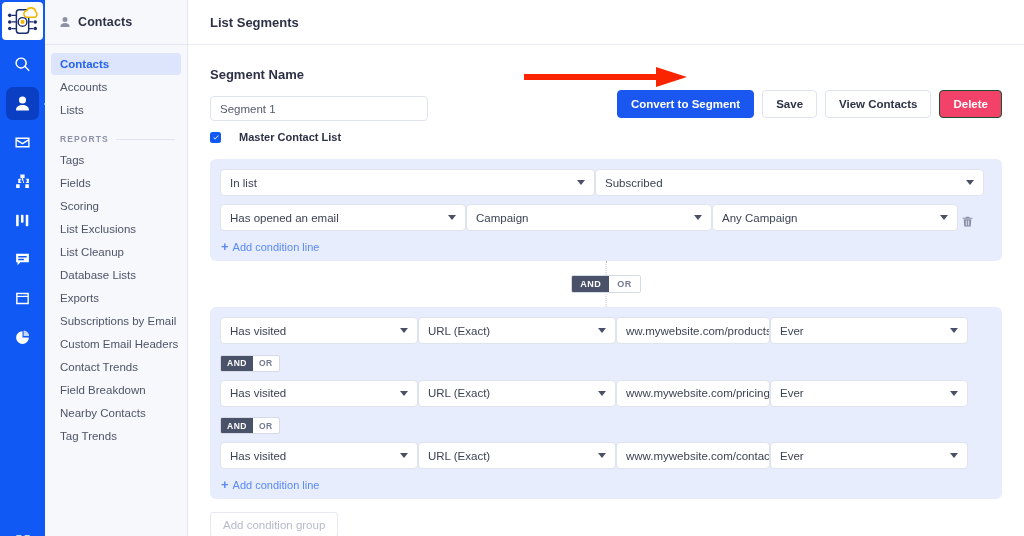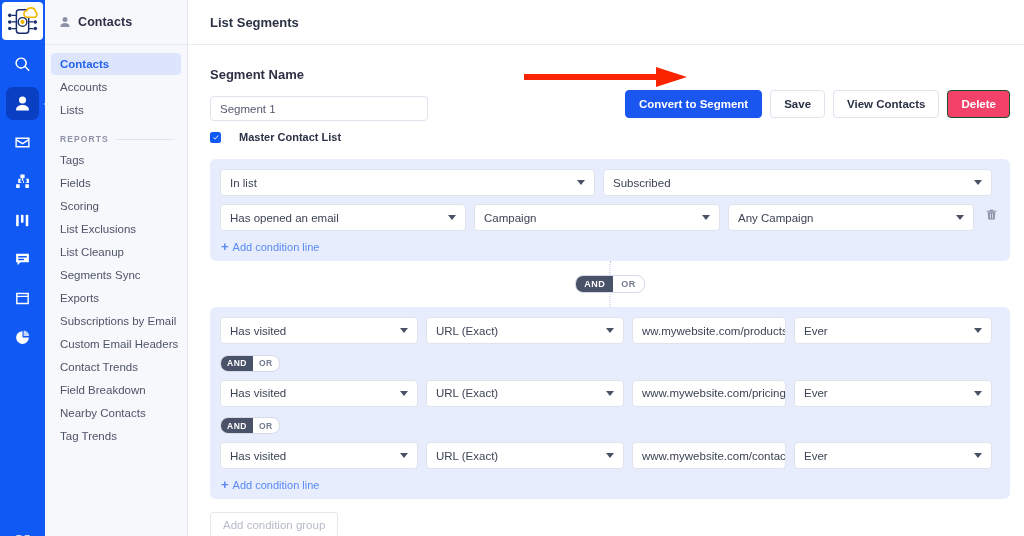--- a/index.html
+++ b/index.html
@@ -114,21 +114,21 @@
   .btn-danger { background: #f2426a; color: #fff; border: 1px solid #14532d; }
 
   
   .arrow { position: absolute; left: 336px; top: 21px; width: 165px; height: 22px; }
 
   
   .group {
     background: #e7edfc; border-radius: 6px; padding: 10px 10px 8px 10px;
     position: relative;
   }
-  .cond-row { display: flex; align-items: flex-start; gap: 8px; margin-bottom: 8px; }
+  .cond-row { display: flex; align-items: flex-end; margin-bottom: 8px; }
   .cond-row:last-of-type { margin-bottom: 0; }
 
   .sel {
     height: 27px; background: #fff; border: 1px solid #dfe3ec; border-radius: 4px;
     display: flex; align-items: center; padding: 0 9px;
     font-size: 11.5px; color: #3c4354; position: relative; cursor: pointer;
   }
   .sel .cap { flex: 1; overflow: hidden; text-overflow: ellipsis; white-space: nowrap; }
   .sel .caret {
     width: 0; height: 0; margin-left: 6px;
@@ -149,21 +149,21 @@
 
   .add-line {
     display: flex; align-items: center; gap: 4px;
     font-size: 11px; color: #5b8af5; cursor: pointer;
     margin-top: 9px; padding-left: 1px; width: fit-content;
   }
   .add-line .plus { font-size: 13px; line-height: 1; font-weight: bold; }
 
   
   .andor {
-    display: inline-flex; border-radius: 8px; overflow: hidden;
+    display: inline-flex; border-radius: 2px; overflow: hidden;
     border: 1px solid #d6dae6; background: #fff; height: 17px;
   }
   .andor .op {
     font-size: 8.5px; font-weight: bold; letter-spacing: .5px;
     display: flex; align-items: center; justify-content: center;
     padding: 0 6px; color: #6a melhor; cursor: pointer;
     color: #6b melhor;
   }
   .andor .op { color: #737b91; }
   .andor .op.on { background: #4a5269; color: #ffffff; }
@@ -285,21 +285,21 @@
 
       <div class="side-group">
         <span class="lbl">REPORTS</span>
         <span class="ln"></span>
       </div>
       <div class="side-item">Tags</div>
       <div class="side-item">Fields</div>
       <div class="side-item">Scoring</div>
       <div class="side-item">List Exclusions</div>
       <div class="side-item">List Cleanup</div>
-      <div class="side-item">Segments Sync</div>
+      <div class="side-item">Database Lists</div>
       <div class="side-item">Exports</div>
       <div class="side-item">Subscriptions by Email</div>
       <div class="side-item">Custom Email Headers</div>
 
       <div class="side-item">Contact Trends</div>
       <div class="side-item">Field Breakdown</div>
       <div class="side-item">Nearby Contacts</div>
       <div class="side-item">Tag Trends</div>
     </div>
   </div>

